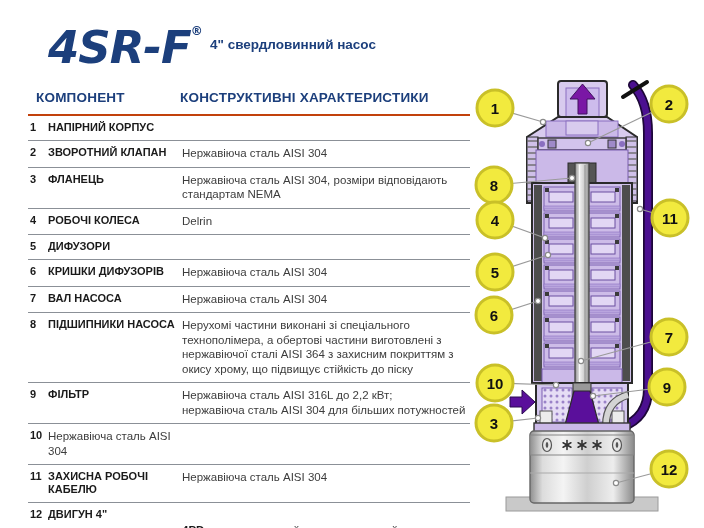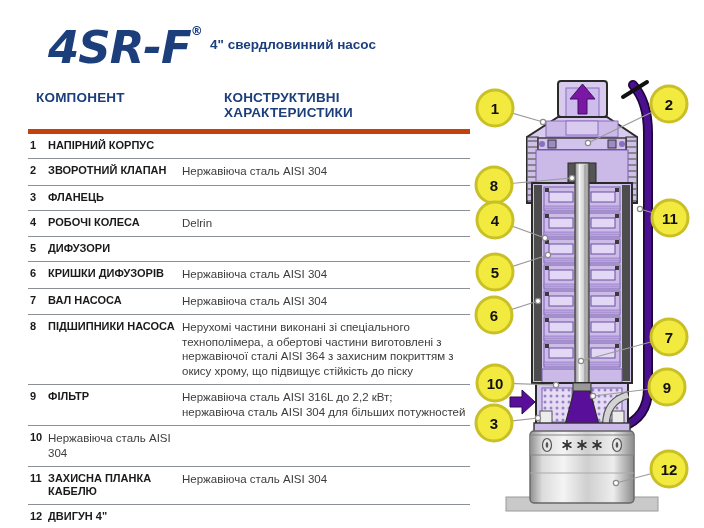--- a/index.html
+++ b/index.html
@@ -7,21 +7,21 @@
   .page{position:relative;width:704px;height:528px;background:#fff;overflow:hidden;}
 
   
   .logo-block{position:absolute;left:28px;top:2px;color:#1c3f7c;margin-left:20px;}
   .logo-text{font-family:"DejaVu Sans",sans-serif;font-style:italic;font-weight:bold;font-size:45px;letter-spacing:-1px;line-height:58px;}
   .logo-reg{font-size:12px;font-style:normal;vertical-align:28px;letter-spacing:0;}
   .subtitle{position:absolute;left:210px;top:37px;font-size:13.5px;font-weight:bold;color:#1c3f7c;}
 
   
   .comp-table{position:absolute;left:28px;top:86px;width:442px;}
-  .thead{display:grid;grid-template-columns:144px 1fr;padding:4px 0 9px 8px;border-bottom:5px solid #c2410c;gap:44px;}
+  .thead{display:grid;grid-template-columns:144px 1fr;padding:4px 0 9px 8px;border-bottom:2px solid #c2410c;}
   .th{color:#1c3f7c;font-weight:bold;font-size:13.5px;letter-spacing:0.2px;}
   .row{display:grid;grid-template-columns:18px 134px 1fr;padding:5px 0 6px 2px;border-bottom:1px solid #8b9097;}
   .row:last-child{border-bottom:none;}
   .num{font-size:11px;font-weight:bold;color:#1a1a1a;line-height:13px;}
   .name{font-size:11px;font-weight:bold;color:#1a1a1a;line-height:13px;padding-right:6px;}
   .desc{font-size:11.5px;color:#3c3c3c;line-height:14.5px;white-space:pre-line;}
   .desc-line{white-space:nowrap;overflow:hidden;}
   .desc-line b{color:#1a1a1a;}
 
   
@@ -49,20 +49,21 @@
       <div class="name">НАПІРНИЙ КОРПУС</div>
     </div>
     <div class="row">
       <div class="num">2</div>
       <div class="name">ЗВОРОТНИЙ КЛАПАН</div>
       <div class="desc">Нержавіюча сталь AISI 304</div>
     </div>
     <div class="row">
       <div class="num">3</div>
       <div class="name">ФЛАНЕЦЬ</div>
+      <div class="desc">Нержавіюча сталь AISI 304, розміри відповідають стандартам NEMA</div>
     </div>
     <div class="row">
       <div class="num">4</div>
       <div class="name">РОБОЧІ КОЛЕСА</div>
       <div class="desc">Delrin</div>
     </div>
     <div class="row">
       <div class="num">5</div>
       <div class="name">ДИФУЗОРИ</div>
     </div>
@@ -86,21 +87,21 @@
       <div class="name">ФІЛЬТР</div>
       <div class="desc">Нержавіюча сталь AISI 316L до 2,2 кВт;
 нержавіюча сталь AISI 304 для більших потужностей</div>
     </div>
     <div class="row">
       <div class="num">10</div>
       <div class="desc">Нержавіюча сталь AISI 304</div>
     </div>
     <div class="row">
       <div class="num">11</div>
-      <div class="name">ЗАХИСНА ПЛАНКА КАБЕЛЮ</div>
+      <div class="name">ЗАХИСНА РОБОЧІ КАБЕЛЮ</div>
       <div class="desc">Нержавіюча сталь AISI 304</div>
     </div>
     <div class="row">
       <div class="num">12</div>
       <div class="name">ДВИГУН 4"</div>
       <div class="desc">
         <div class="desc-line"><b>4PD</b><span> = перемотуваний оливонаповнений занурювальни</span></div>
         
       </div>
     </div>

